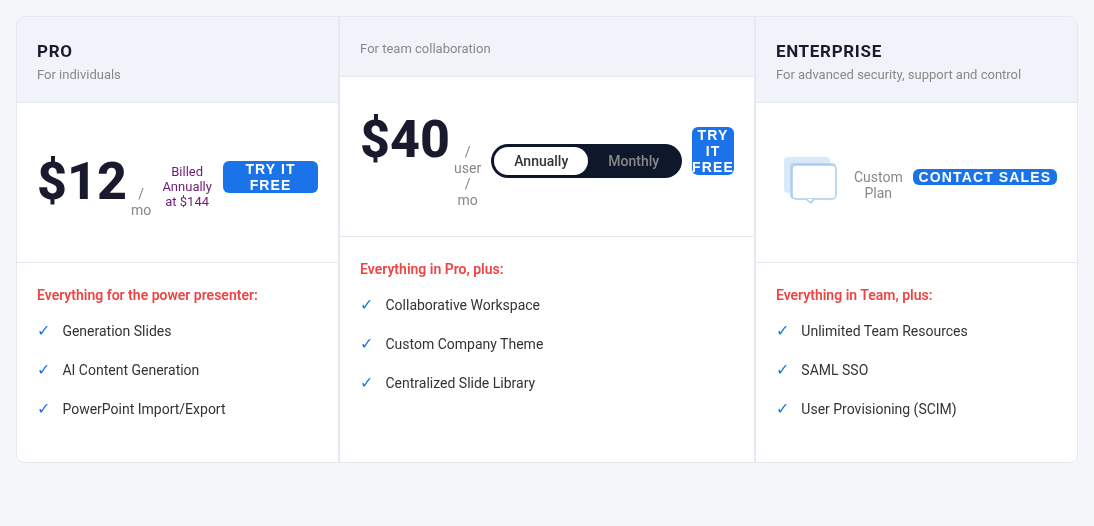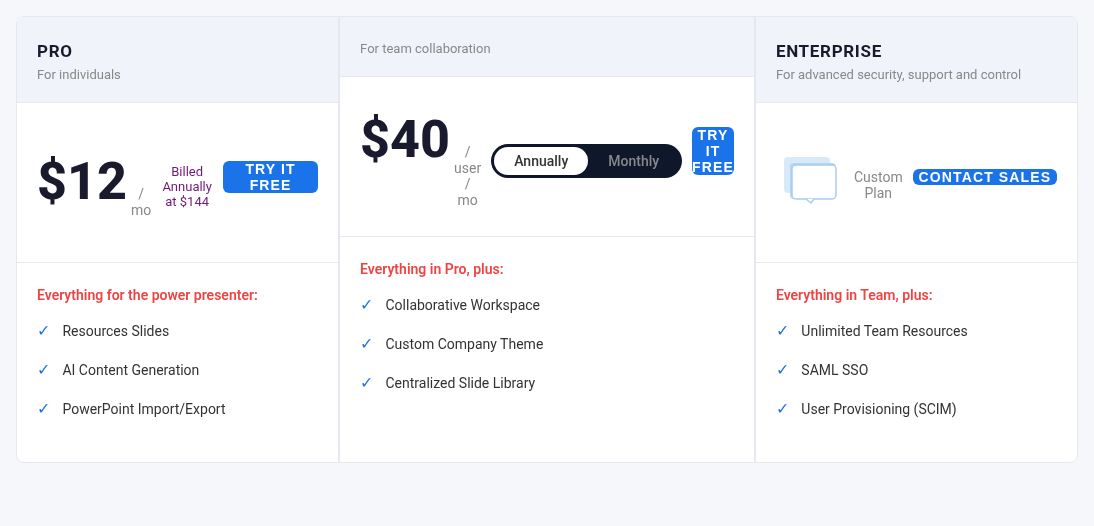--- a/index.html
+++ b/index.html
@@ -164,21 +164,21 @@
         <span class="price-amount">$12</span>
         <span class="price-unit">/ mo</span>
       </div>
       <div class="billed-note">Billed Annually at $144</div>
       <button class="cta-button">TRY IT FREE</button>
     </div>
     <div class="features-section">
       <div class="features-heading">Everything for the power presenter:</div>
       <div class="feature-item">
         <span class="check-icon">✓</span>
-        <span>Resources Slides</span>
+        <span>Generation Slides</span>
       </div>
       <div class="feature-item">
         <span class="check-icon">✓</span>
         <span>AI Content Generation</span>
       </div>
       <div class="feature-item">
         <span class="check-icon">✓</span>
         <span>PowerPoint Import/Export</span>
       </div>
     </div>

